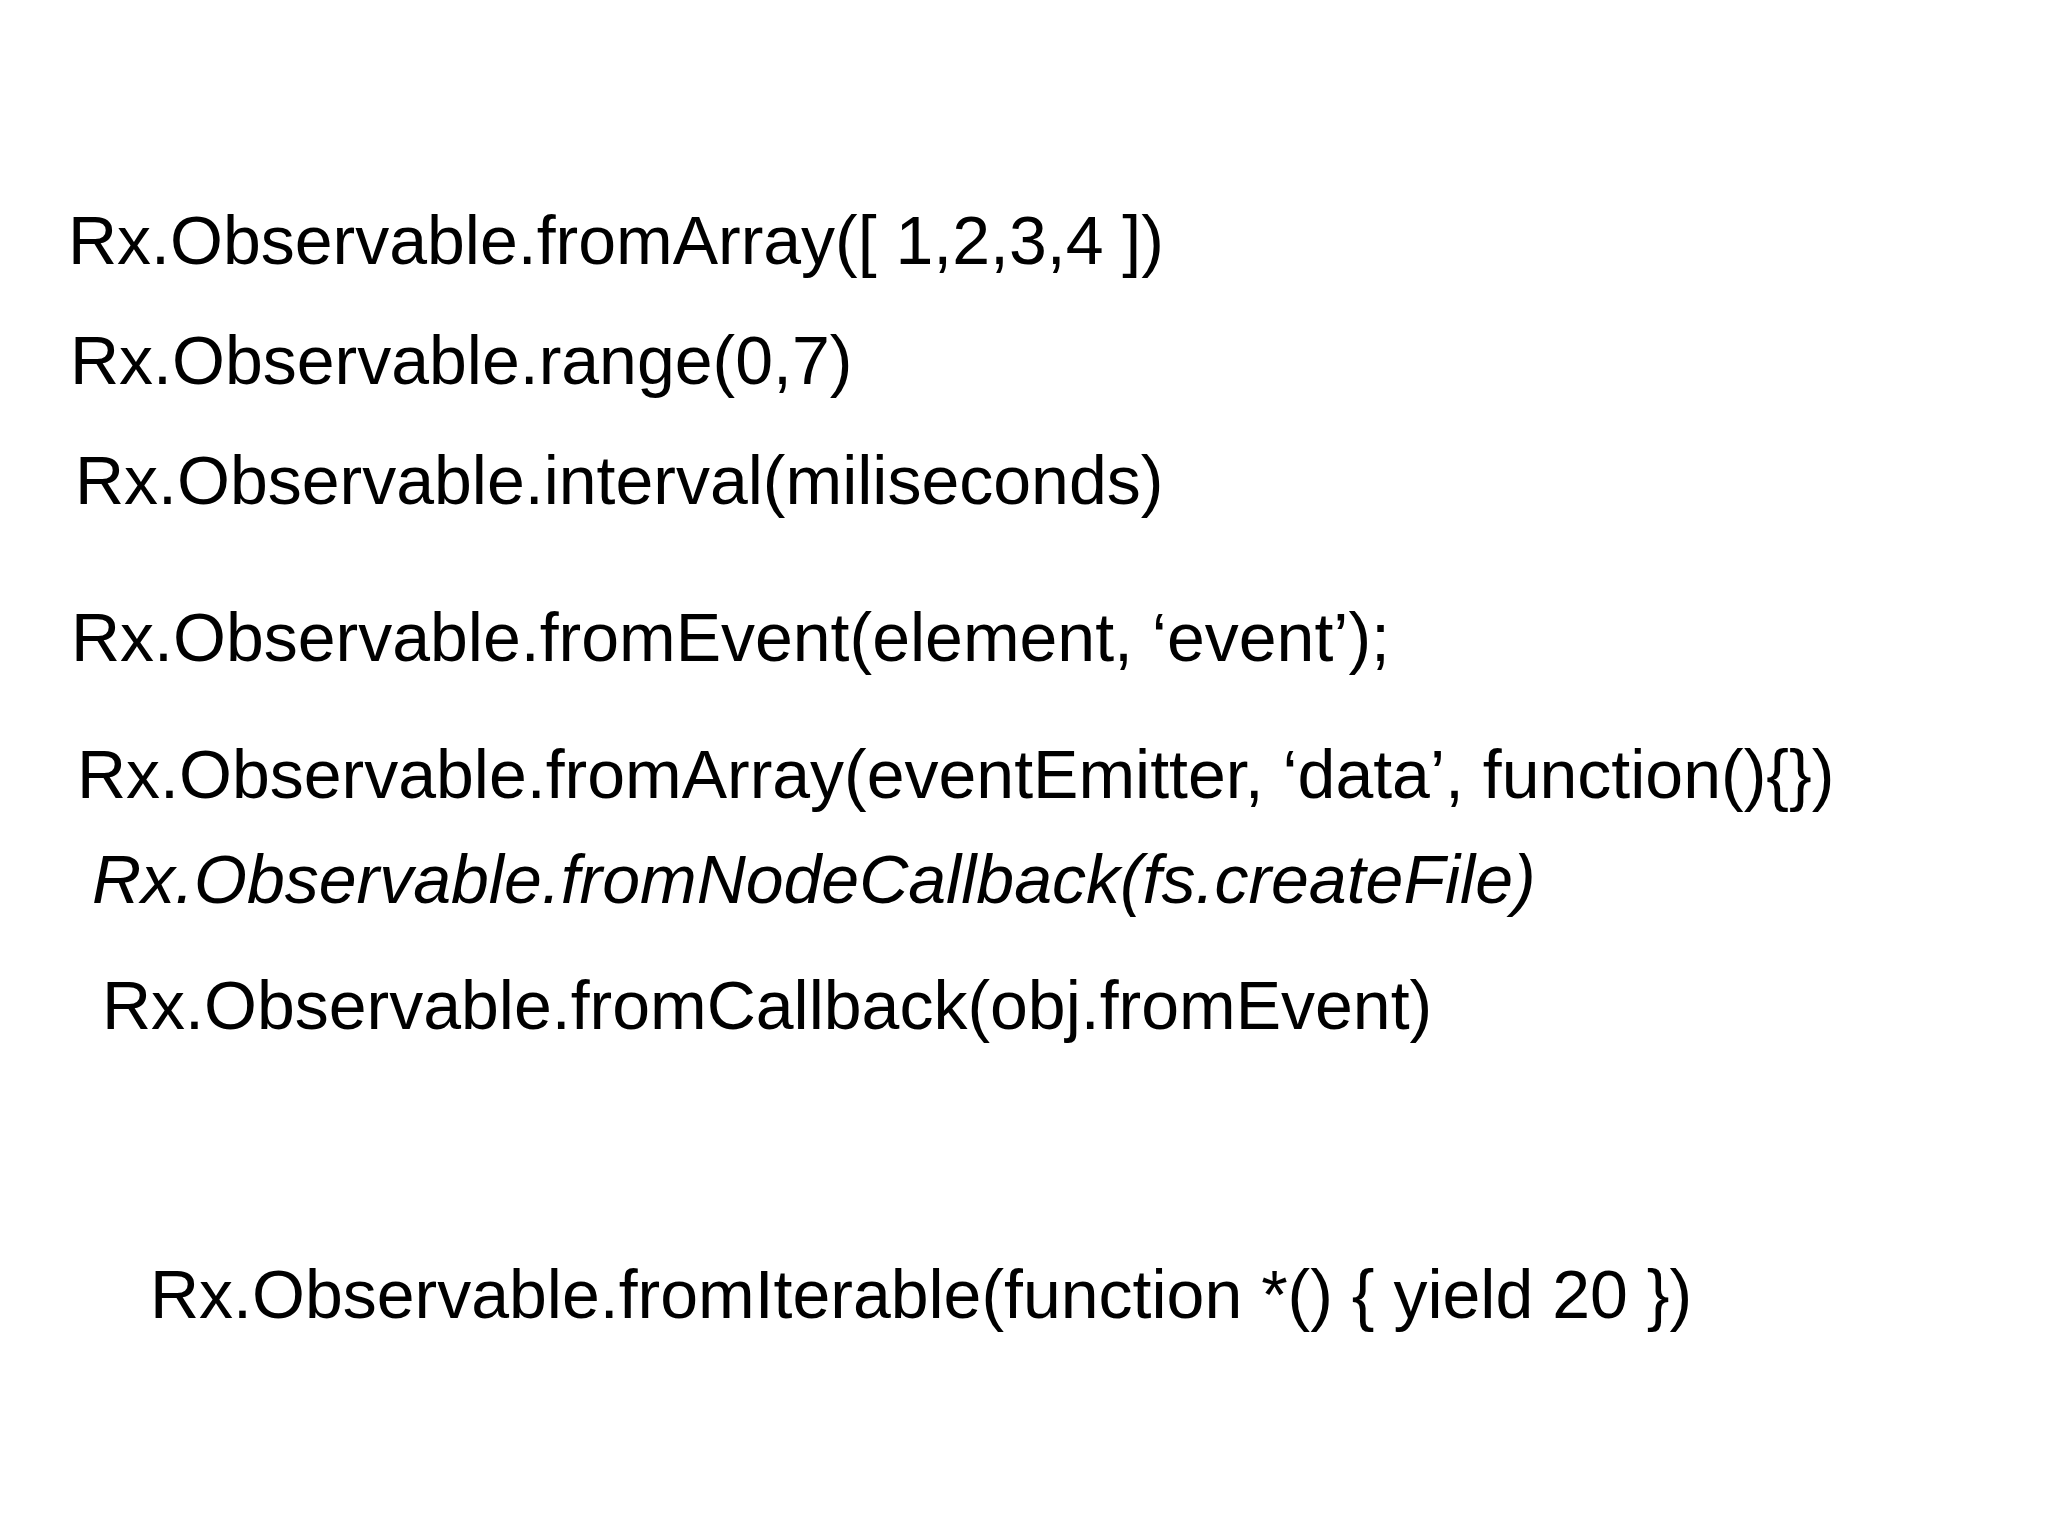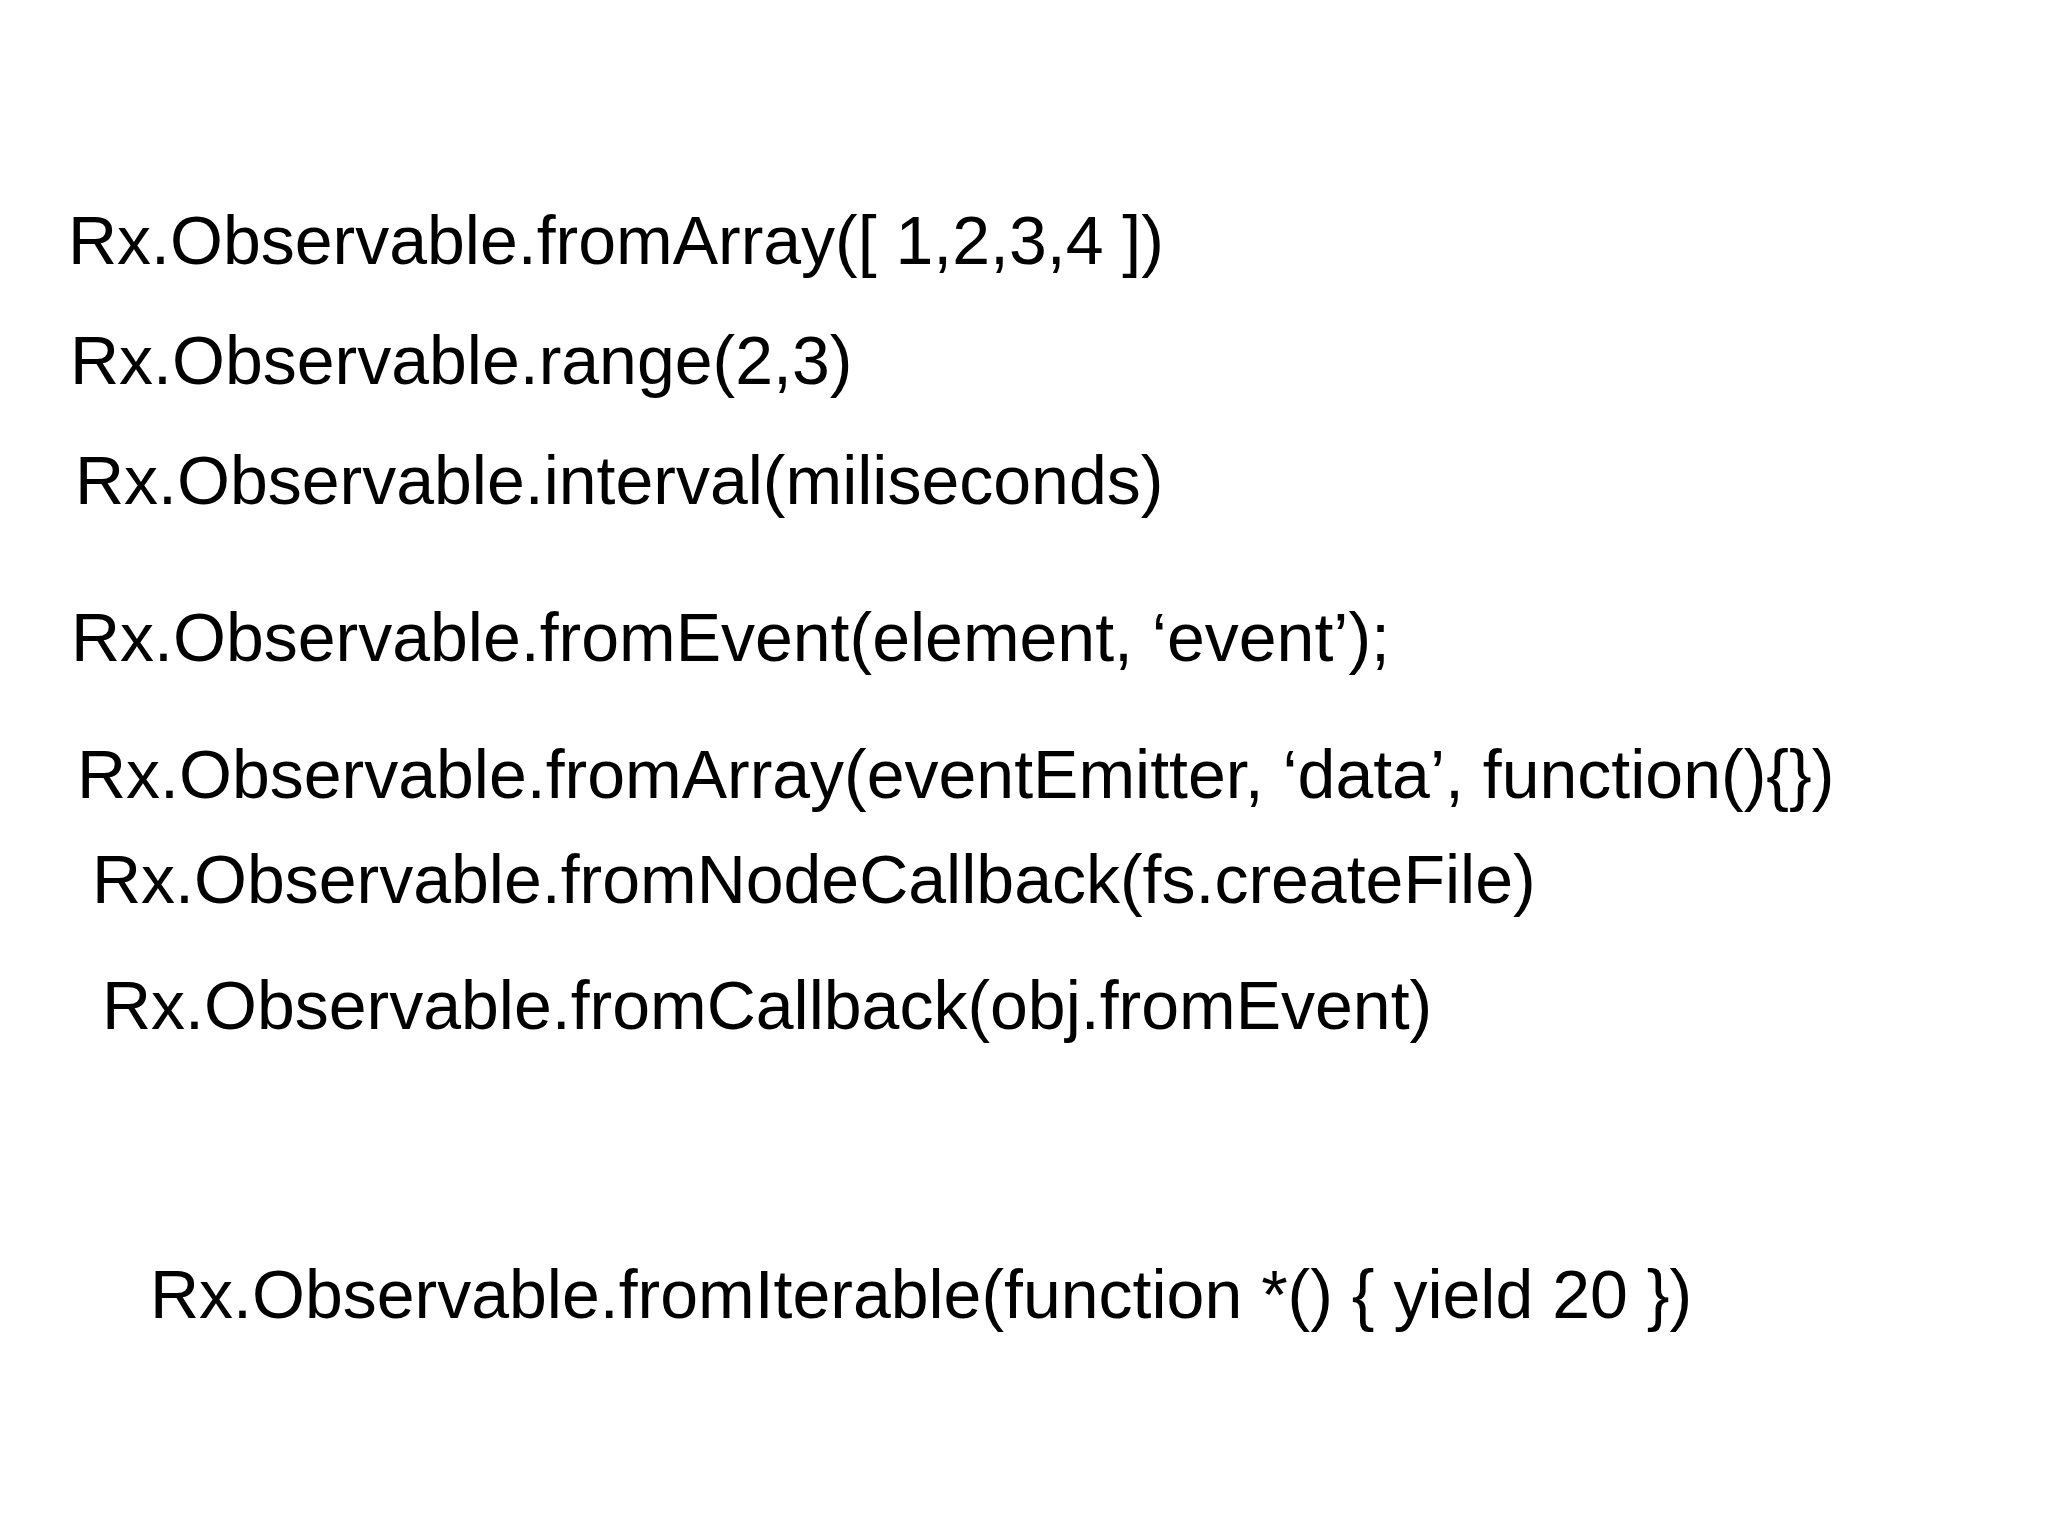--- a/index.html
+++ b/index.html
@@ -21,30 +21,30 @@
     line-height: 1;
     color: #000000;
     white-space: nowrap;
     letter-spacing: 0px;
   }
   .line-0 { left: 68px;  top: 206px; }
   .line-1 { left: 70px;  top: 326px; }
   .line-2 { left: 75px;  top: 446px; }
   .line-3 { left: 71px;  top: 583px; margin-top: 20px; }
   .line-4 { left: 77px;  top: 740px; }
-  .line-5 { left: 92px;  top: 845px; }
+  .line-5 { left: 92px;  top: 845px; font-style: italic; }
   .line-6 { left: 102px; top: 971px; }
   .line-7 { left: 87px;  top: 1101px; }
   .line-8 { left: 110px; top: 1260px; margin-left: 40px; }
 </style>
 </head>
 <body>
 
 <div class="slide">
   <div class="code-line line-0">Rx.Observable.fromArray([ 1,2,3,4 ])</div>
-  <div class="code-line line-1">Rx.Observable.range(2,3)</div>
+  <div class="code-line line-1">Rx.Observable.range(0,7)</div>
   <div class="code-line line-2">Rx.Observable.interval(miliseconds)</div>
   <div class="code-line line-3">Rx.Observable.fromEvent(element, ‘event’);</div>
   <div class="code-line line-4">Rx.Observable.fromArray(eventEmitter, ‘data’, function(){})</div>
   <div class="code-line line-5">Rx.Observable.fromNodeCallback(fs.createFile)</div>
   <div class="code-line line-6">Rx.Observable.fromCallback(obj.fromEvent)</div>
   <div class="code-line line-8">Rx.Observable.fromIterable(function *() { yield 20 })</div>
 </div>
 
 </body></html>

